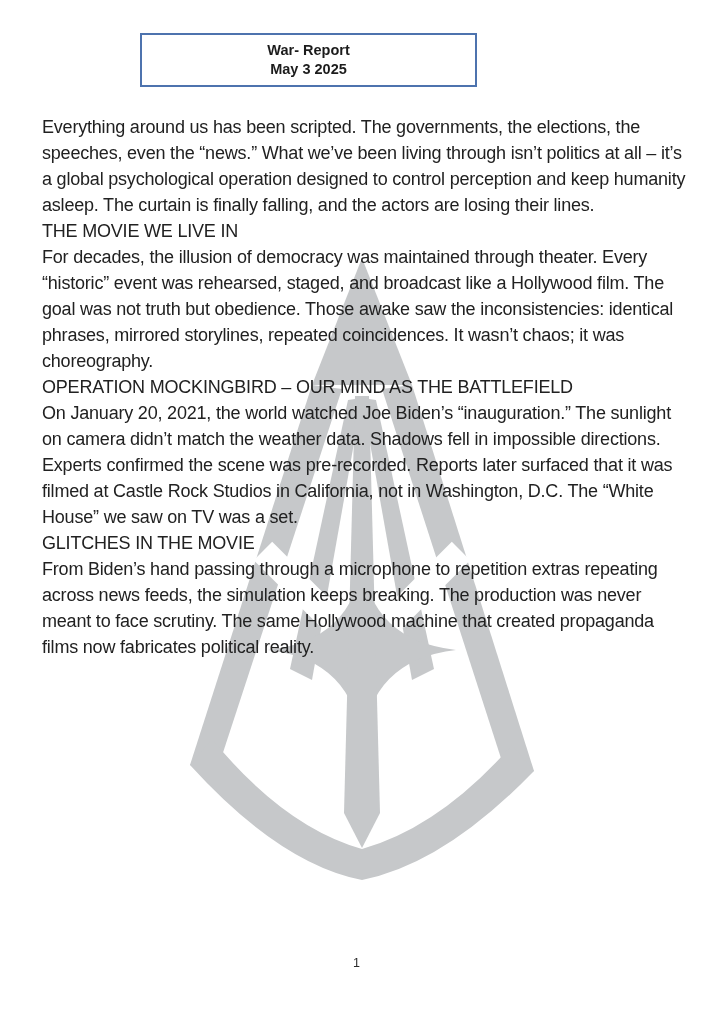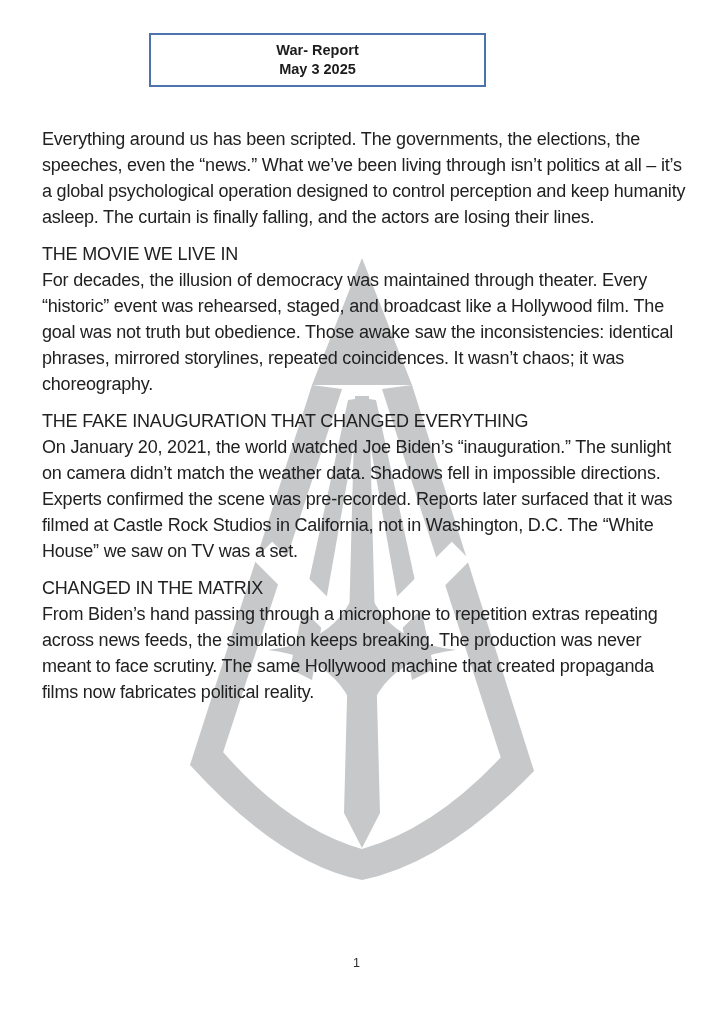--- a/index.html
+++ b/index.html
@@ -22,53 +22,52 @@
   .watermark {
     position: absolute;
     left: 150px;
     top: 248px;
     width: 424px;
     height: 640px;
     z-index: 0;
   }
   .titlebox {
     position: absolute;
-    left: 149px;
+    left: 140px;
     top: 33px;
     width: 337px;
     height: 54px;
     box-sizing: border-box;
     border: 2px solid #4d73ae;
     display: flex;
     flex-direction: column;
     align-items: center;
     justify-content: center;
     z-index: 2;
     font-weight: bold;
     font-size: 14.5px;
     line-height: 19px;
     color: #1c1c1c;
     letter-spacing: 0;
   }
   .content {
     position: absolute;
     left: 42px;
-    top: 126px;
+    top: 114px;
     width: 652px;
     z-index: 1;
     font-size: 18px;
     line-height: 26px;
     letter-spacing: -0.2px;
     color: #212121;
   }
   .content p {
     margin: 0;
   }
   .section {
-    margin-top: 11px;
   }
   .heading {
     font-size: 18px;
     line-height: 26px;
     color: #212121;
   }
   .footer {
     position: absolute;
     left: 0;
     right: 10px;
@@ -119,28 +118,28 @@
 
   <div class="content">
     <p>Everything around us has been scripted. The governments, the elections, the speeches, even the “news.” What we’ve been living through isn’t politics at all – it’s a global psychological operation designed to control perception and keep humanity asleep. The curtain is finally falling, and the actors are losing their lines.</p>
 
     <div class="section">
       <div class="heading">THE MOVIE WE LIVE IN</div>
       <p>For decades, the illusion of democracy was maintained through theater. Every “historic” event was rehearsed, staged, and broadcast like a Hollywood film. The goal was not truth but obedience. Those awake saw the inconsistencies: identical phrases, mirrored storylines, repeated coincidences. It wasn’t chaos; it was choreography.</p>
     </div>
 
     <div class="section">
+      <div class="heading">OPERATION MOCKINGBIRD – OUR MIND AS THE BATTLEFIELD</div>
     </div>
 
     <div class="section">
-      <div class="heading">THE FAKE INAUGURATION THAT CHANGED EVERYTHING</div>
       <p>On January 20, 2021, the world watched Joe Biden’s “inauguration.” The sunlight on camera didn’t match the weather data. Shadows fell in impossible directions. Experts confirmed the scene was pre-recorded. Reports later surfaced that it was filmed at Castle Rock Studios in California, not in Washington, D.C. The “White House” we saw on TV was a set.</p>
     </div>
 
     <div class="section">
-      <div class="heading">CHANGED IN THE MATRIX</div>
+      <div class="heading">GLITCHES IN THE MOVIE</div>
       <p>From Biden’s hand passing through a microphone to repetition extras repeating across news feeds, the simulation keeps breaking. The production was never meant to face scrutiny. The same Hollywood machine that created propaganda films now fabricates political reality.</p>
     </div>
   </div>
 
   <div class="footer">1</div>
 
 </div>
 
 </body></html>

